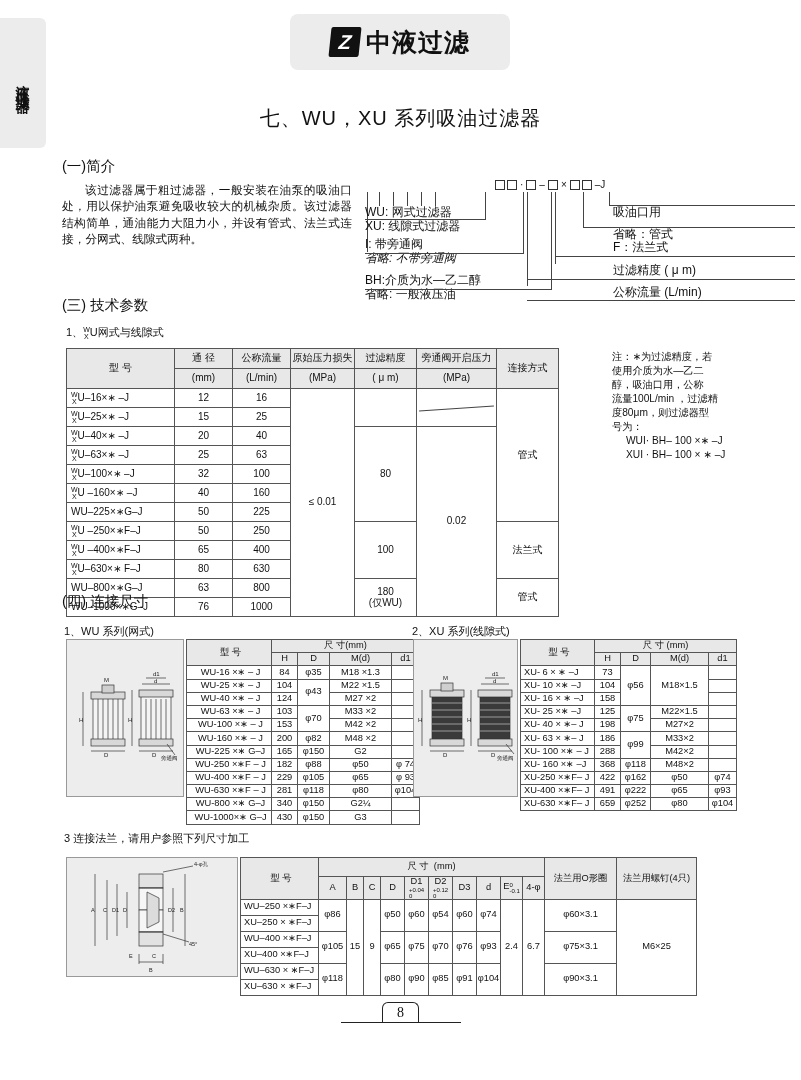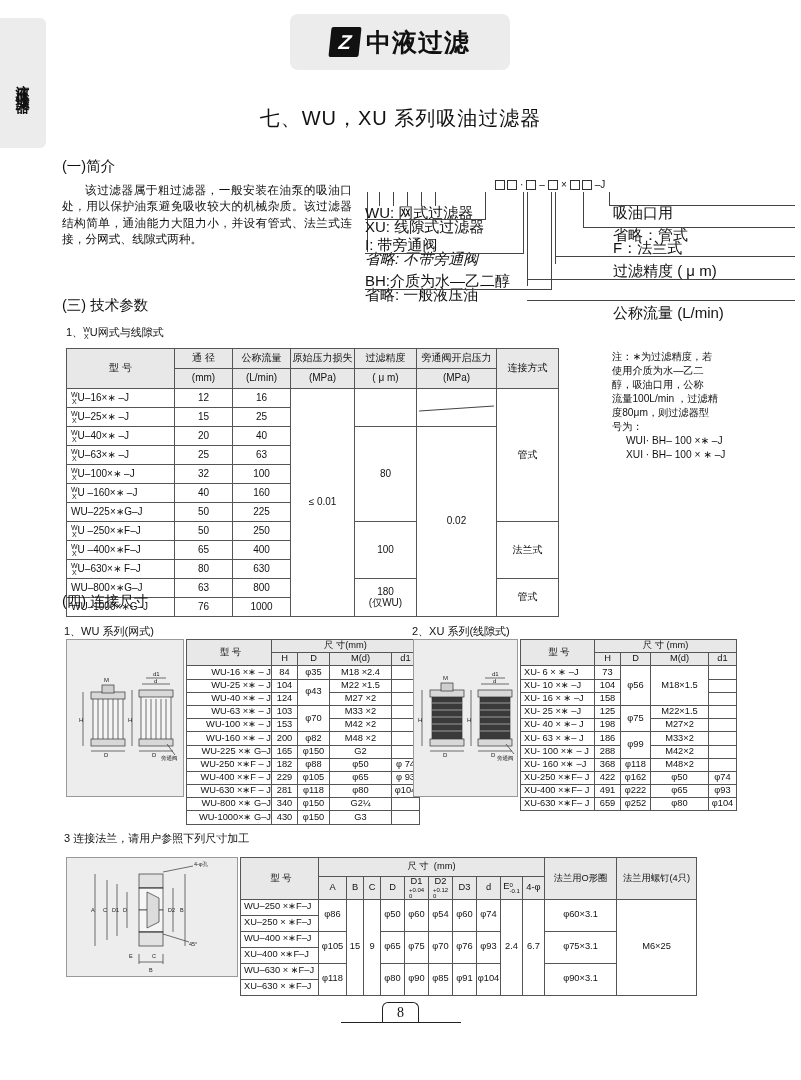--- a/index.html
+++ b/index.html
@@ -58,21 +58,21 @@
     text-indent: 23px; text-align: justify; color:#111;
   }
   
   #sec-model { position: absolute; left: 365px; top: 157px; width: 430px; }
   #code-row {
     margin-top: 22px; margin-left: 130px;
     display: flex; align-items: center; gap: 2px; font-size: 11px;
   }
   .code-box { width: 10px; height: 10px; border: 1px solid #333; display:inline-block; }
   .code-sym { font-size: 10px; padding: 0 1px; }
-  #code-legend { position: relative; height: 120px; margin-top: 2px; font-size: 15px; }
+  #code-legend { position: relative; height: 120px; margin-top: 2px; font-size: 12px; }
   #code-legend .leg { position: absolute; white-space: nowrap; line-height: 13px; }
   #code-legend .lineh { position:absolute; border-top: 1px solid #444; }
   #code-legend .linev { position:absolute; border-left: 1px solid #444; }
 
   
   #sec-tech-h { position: absolute; left: 62px; top: 296px; text-align: center; }
   #sec-tech-sub { position: absolute; left: 66px; top: 325px; font-size: 11px; }
   .sup2 { display:inline-block; vertical-align:middle; font-size:7px; line-height:7.5px; text-align:center; }
 
   
@@ -114,21 +114,21 @@
 
   .figbox {
     position: absolute; background: #ededed; border: 1px solid #999;
   }
   #fig-wu { left: 66px; top: 639px; width: 118px; height: 158px; }
   #fig-xu { left: 413px; top: 639px; width: 105px; height: 158px; }
   #fig-flange { left: 66px; top: 857px; width: 172px; height: 120px; }
 
   #t-wu { position: absolute; left: 186px; top: 639px; }
   #t-wu th, #t-wu td { height: 13.2px; font-size: 9.3px; }
-  #t-wu .c1 { width: 85px; text-align: right; padding-left: 3px; white-space: nowrap; }
+  #t-wu .c1 { width: 85px; text-align: center; padding-left: 3px; white-space: nowrap; }
   #t-wu .c2 { width: 26px; }
   #t-wu .c3 { width: 32px; }
   #t-wu .c4 { width: 62px; }
   #t-wu .c5 { width: 28px; }
 
   #t-xu { position: absolute; left: 520px; top: 639px; }
   #t-xu th, #t-xu td { height: 13.2px; font-size: 9.3px; }
   #t-xu .c1 { width: 74px; text-align: left; padding-left: 3px; white-space: nowrap; }
   #t-xu .c2 { width: 26px; }
   #t-xu .c3 { width: 30px; }
@@ -213,21 +213,21 @@
     <div class="linev" style="left:158px; top:0px; height:62px;"></div>
     <div class="linev" style="left:186px; top:0px; height:98px;"></div>
     <div class="lineh" style="left:0px;   top:27px; width:120px;"></div>
     <div class="lineh" style="left:0px;   top:61px; width:158px;"></div>
     <div class="lineh" style="left:0px;   top:97px; width:186px;"></div>
 
     <div class="leg" style="left:248px; top:14px;">吸油口用</div>
     <div class="leg" style="left:248px; top:36px;">省略：管式</div>
     <div class="leg" style="left:248px; top:49px;">F：法兰式</div>
     <div class="leg" style="left:248px; top:72px;">过滤精度 ( μ m)</div>
-    <div class="leg" style="left:248px; top:94px;margin-top:20px;">公称流量 (L/min)</div>
+    <div class="leg" style="left:248px; top:94px;">公称流量 (L/min)</div>
 
     <div class="linev" style="left:244px; top:0px;  height:14px;"></div>
     <div class="linev" style="left:218px; top:0px;  height:36px;"></div>
     <div class="linev" style="left:190px; top:0px;  height:72px;"></div>
     <div class="linev" style="left:162px; top:0px;  height:94px;"></div>
     <div class="lineh" style="left:244px; top:13px;  width:186px;"></div>
     <div class="lineh" style="left:218px; top:35px;  width:212px;"></div>
     <div class="lineh" style="left:190px; top:64px;  width:240px;"></div>
     <div class="lineh" style="left:162px; top:87px;  width:268px;"></div>
     <div class="lineh" style="left:162px; top:108px; width:268px;"></div>
@@ -403,21 +403,21 @@
   <tr>
     <th class="c2">H</th>
     <th class="c3">D</th>
     <th class="c4">M(d)</th>
     <th class="c5">d1</th>
   </tr>
   <tr>
         <td class="c1">WU-16 ×∗ – J</td>
         <td>84</td>
         <td>φ35</td>
-        <td>M18 ×2.4</td>
+        <td>M18 ×1.3</td>
         <td></td>
       </tr>
   <tr>
         <td class="c1">WU-25 ×∗ – J</td>
         <td>104</td>
         <td rowspan="2">φ43</td>
         <td>M22 ×1.5</td>
         <td></td>
       </tr>
   <tr>

